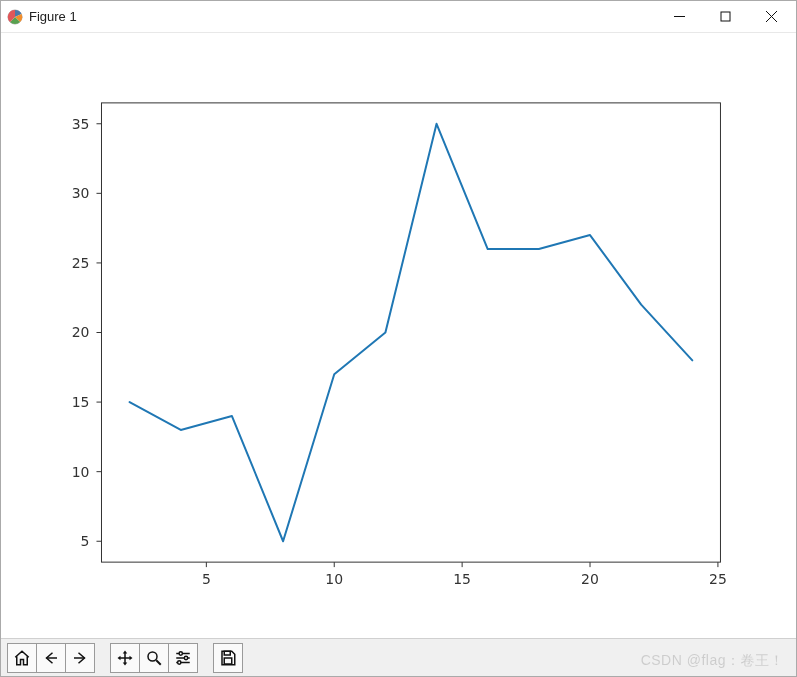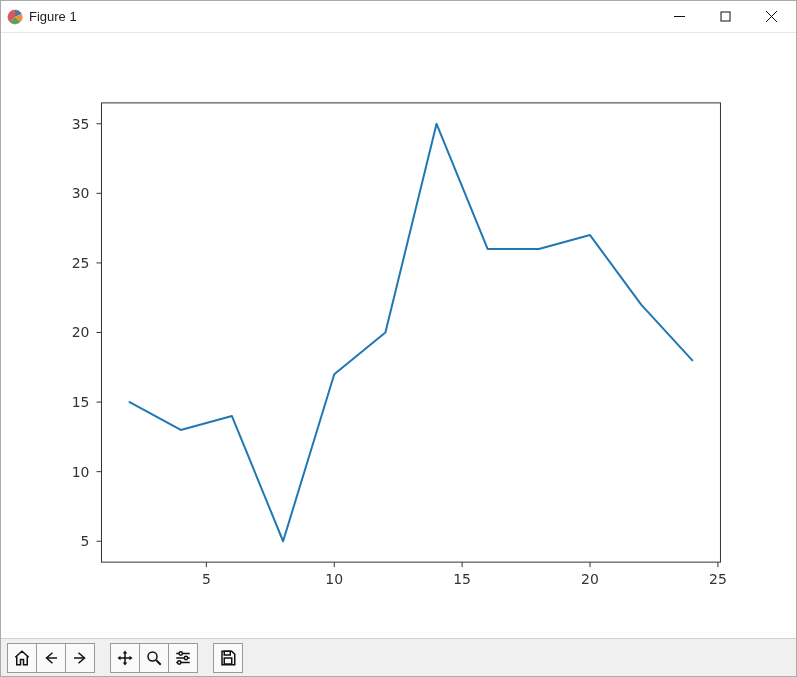--- a/index.html
+++ b/index.html
@@ -129,15 +129,16 @@
       </svg>
     </div>
     <div class="tb-sep"></div>
     <div class="tb-btn">
       <svg width="18" height="18" viewBox="0 0 24 24">
           <path d="M4 3 H17 L21 7 V21 H4 Z" fill="none" stroke="#111" stroke-width="2"></path>
           <rect x="7" y="3" width="8" height="5" fill="none" stroke="#111" stroke-width="2"></rect>
           <rect x="7" y="12" width="10" height="8" fill="none" stroke="#111" stroke-width="2"></rect>
         </svg>
     </div>
+    <div class="watermark">CSDN @flag：卷王！</div>
   </div>
 
 </div>
 
 </body></html>

